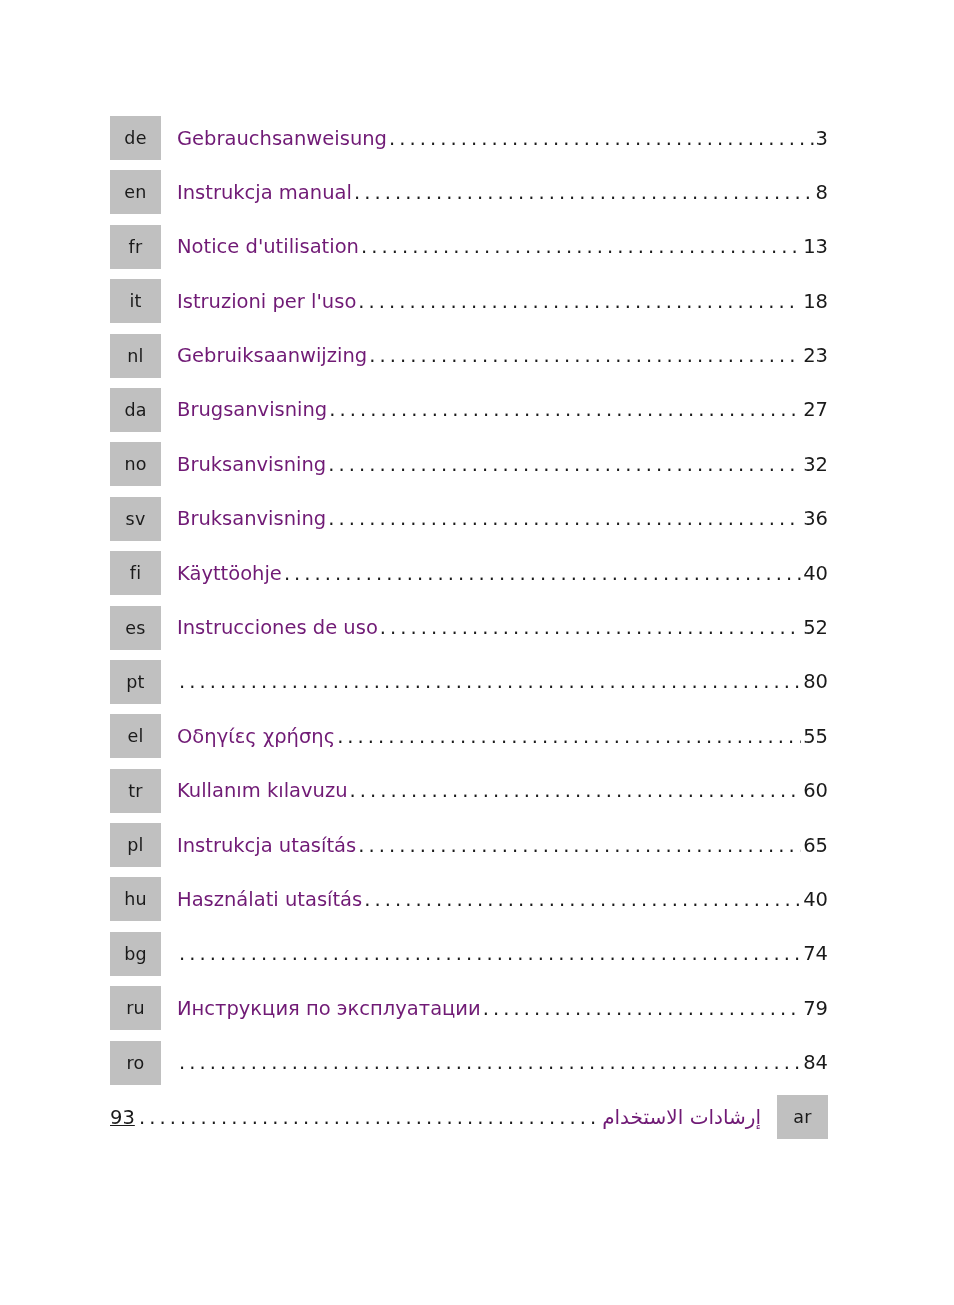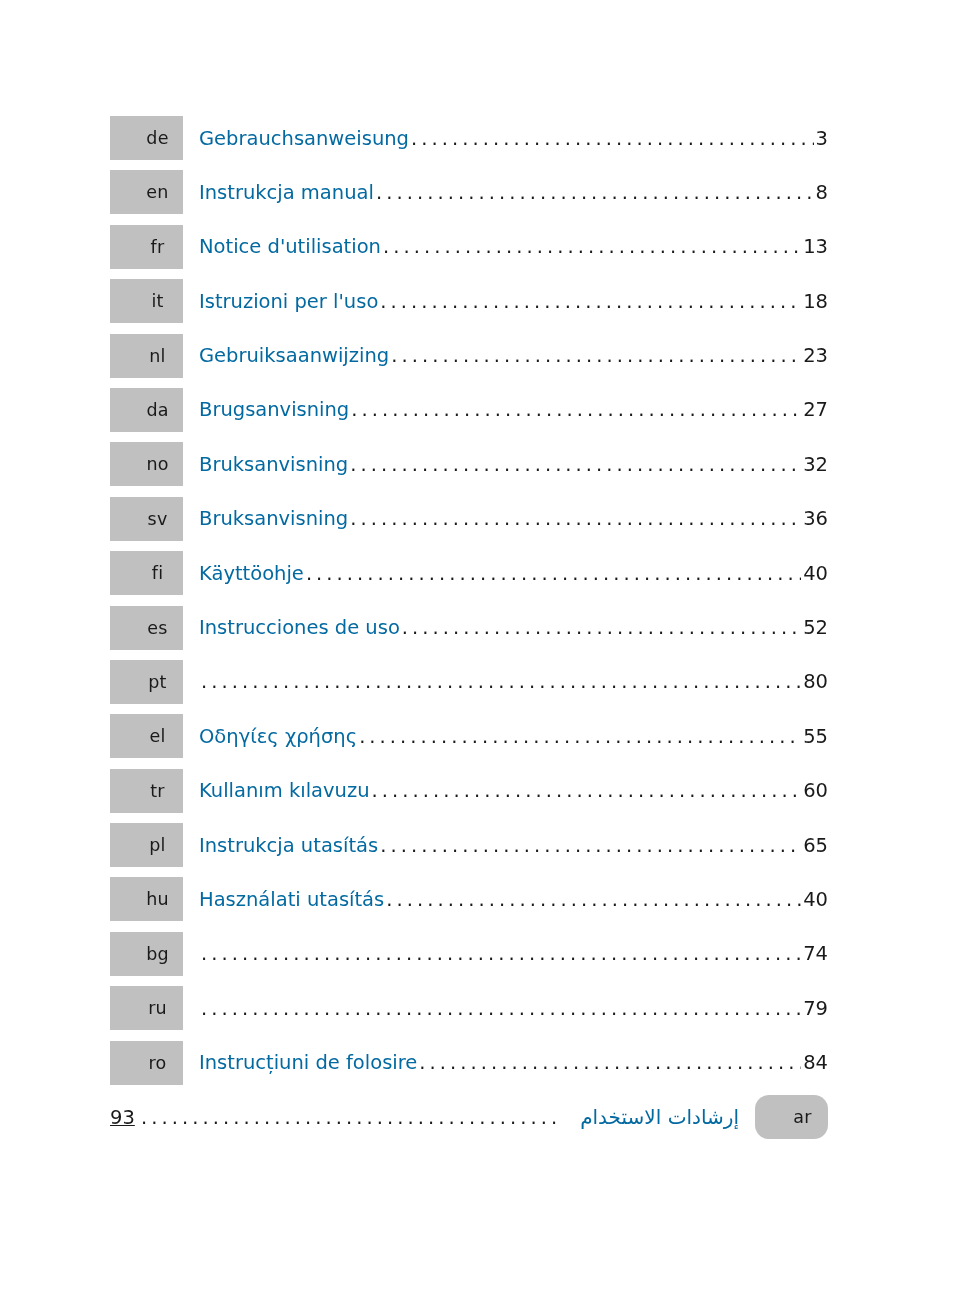--- a/index.html
+++ b/index.html
@@ -34,36 +34,35 @@
     flex: 0 0 auto;
     width: 51px;
     height: 44px;
     background: #c0c0c0;
     display: flex;
     align-items: center;
     justify-content: center;
     font-size: 17.5px;
     color: #1a1a1a;
     letter-spacing: 0.2px;
-    padding-left: 22px;
   }
 
   .row-body {
     flex: 1 1 auto;
     display: flex;
     align-items: baseline;
     margin-left: 16px;
     min-width: 0;
     overflow: hidden;
   }
 
   .doc-title {
     flex: 0 0 auto;
     font-size: 19.5px;
-    color: #0369a1;
+    color: #701a75;
     white-space: nowrap;
   }
 
   .leader {
     flex: 1 1 auto;
     overflow: hidden;
     white-space: nowrap;
     font-size: 19.5px;
     color: #1a1a1a;
     margin: 0 2px;
@@ -83,25 +82,23 @@
   .toc-row.rtl {
     direction: rtl;
   }
   .toc-row.rtl .row-body {
     margin-left: 0;
     margin-right: 16px;
   }
   .toc-row.rtl .doc-title {
     font-family: "DejaVu Sans", "Liberation Sans", sans-serif;
     font-size: 20px;
-    margin-left: 17px;
   }
   .toc-row.rtl .lang-badge {
     direction: ltr;
-    border-radius: 14px;
   }
   .toc-row.rtl .page-num {
     direction: ltr;
     text-decoration: underline;
   }
 </style>
 </head>
 <body>
 
 <div id="toc">
@@ -227,28 +224,28 @@
     <div class="toc-row">
       <div class="lang-badge">bg</div>
       <div class="row-body">
         <span class="leader">.........................................................................................</span>
         <span class="page-num">74</span>
       </div>
     </div>
     <div class="toc-row">
       <div class="lang-badge">ru</div>
       <div class="row-body">
+        <span class="doc-title">Инструкция по эксплуатации</span>
         <span class="leader">.........................................................................................</span>
         <span class="page-num">79</span>
       </div>
     </div>
     <div class="toc-row">
       <div class="lang-badge">ro</div>
       <div class="row-body">
-        <span class="doc-title">Instrucțiuni de folosire</span>
         <span class="leader">.........................................................................................</span>
         <span class="page-num">84</span>
       </div>
     </div>
     <div class="toc-row rtl">
       <div class="lang-badge">ar</div>
       <div class="row-body">
         <span class="doc-title">إرشادات الاستخدام</span>
         <span class="leader">.........................................................................................</span>
         <span class="page-num">93</span>

